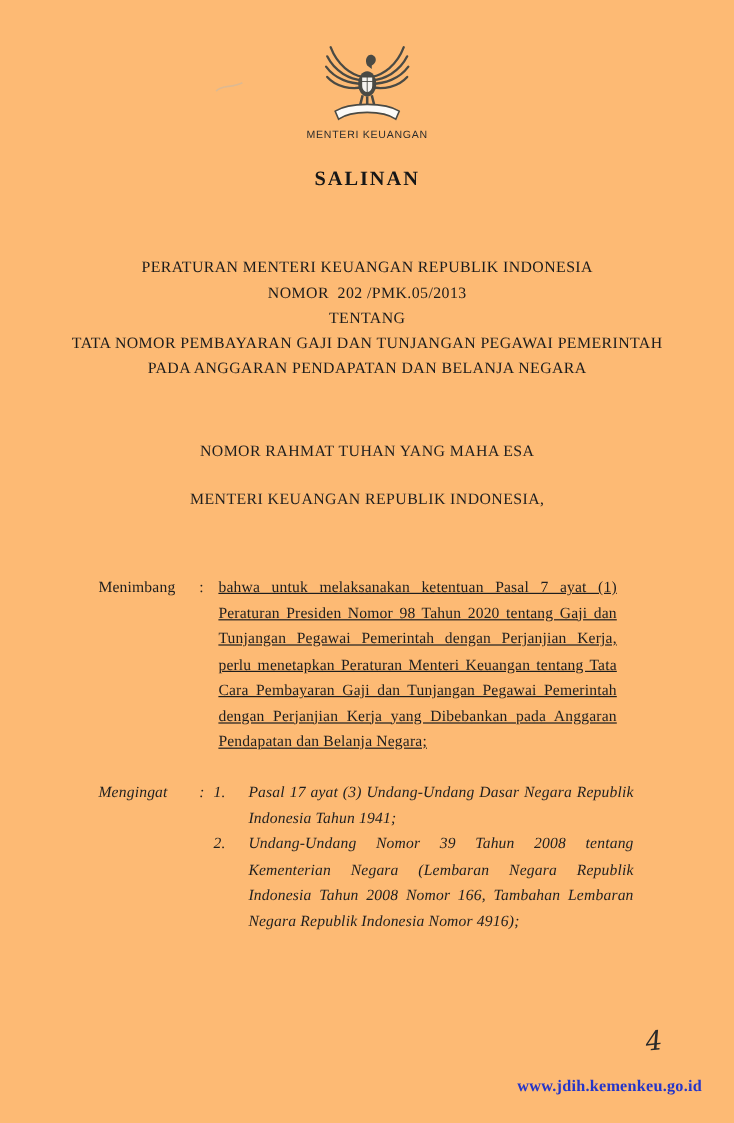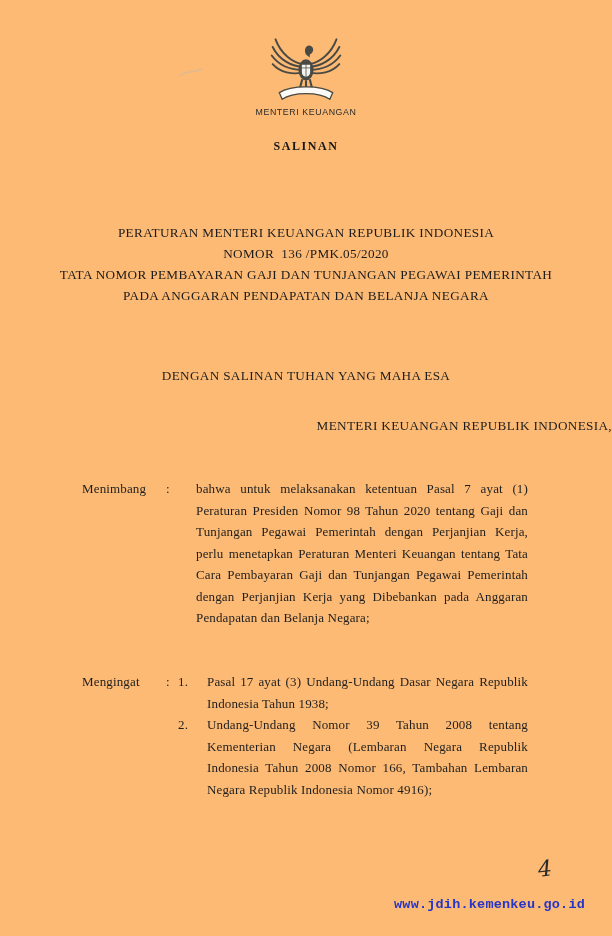--- a/index.html
+++ b/index.html
@@ -11,59 +11,59 @@
   
   .emblem { position:absolute; top:26px; left:50%; transform:translateX(-50%); }
   .scan-smudge { position:absolute; top:66px; left:178px; opacity:.45; }
   .ministry {
     position:absolute; top:107px; left:0; width:100%; text-align:center;
     font-family:"Liberation Sans", sans-serif; font-size:8.8px; line-height:11px;
     letter-spacing:.6px; color:#2b2b2b;
   }
   .salinan {
     position:absolute; top:139px; left:0; width:100%; text-align:center;
-    font-weight:bold; font-size:12px; letter-spacing:1.6px; color:#171717;
+    font-weight:bold; font-size:17px; letter-spacing:1.6px; color:#171717;
   }
   
   .title-block {
-    position:absolute; top:222px; left:0; width:100%; text-align:center;
+    position:absolute; top:212px; left:0; width:100%; text-align:center;
     font-size:13.2px; line-height:21px; letter-spacing:.35px; color:#1b1b1b;
   }
   .title-line { white-space:pre; }
   .invocation {
     position:absolute; top:368px; left:0; width:100%; text-align:center;
     font-size:13.2px; letter-spacing:.35px; white-space:pre;
   }
   .authority {
-    position:absolute; top:418px; left:0; width:100%; text-align:right;
+    position:absolute; top:408px; left:0; width:100%; text-align:center;
     font-size:13.2px; letter-spacing:.35px; white-space:pre;
   }
   
   .clause {
     position:absolute; left:82px; display:flex;
     font-size:13px; line-height:21.5px; letter-spacing:.15px;
   }
   .clause.considering { top:478px; }
-  .clause.remembering { top:671px; }
+  .clause.remembering { top:649px;font-style:italic; }
   .c-label { width:84px; flex:0 0 auto; }
   .c-colon { width:12px; flex:0 0 auto; }
-  .c-body-par { margin-left:18px; width:332px; text-align:justify; text-justify:inter-word; }
+  .c-body-par { margin-left:4px; width:332px; text-align:justify; text-justify:inter-word;text-decoration:underline; }
   .c-list { width:350px; }
   .c-item { display:flex; }
   .c-num { width:29px; flex:0 0 auto; }
   .c-itext { width:321px; text-align:justify; text-justify:inter-word; }
   
   .page-mark {
     position:absolute; top:856px; right:60px;
     font-family:"DejaVu Serif", serif; font-style:italic; font-size:22px;
     color:#2a2a2a; transform:rotate(-6deg);
   }
   .site-link {
     position:absolute; top:897px; right:27px;
-    font-family:Liberation Mono, monospace; font-size:13.5px; font-weight:bold;
+    font-family:Liberation Serif, serif; font-size:13.5px; font-weight:bold;
     color:#2535c9; text-decoration:none; letter-spacing:.2px;
   }
 </style>
 </head>
 <body>
 
 <div class="page">
 
   <div class="emblem">
     <svg width="78" height="80" viewBox="0 0 80 84" aria-hidden="true">
@@ -94,41 +94,42 @@
   </div>
 
   <div class="ministry">
     <div>MENTERI KEUANGAN</div>
   </div>
 
   <div class="salinan">SALINAN</div>
 
   <div class="title-block">
     <div class="title-line">PERATURAN MENTERI KEUANGAN REPUBLIK INDONESIA</div>
-    <div class="title-line">NOMOR  136 /PMK.05/2020</div>
+    <div class="title-line">NOMOR  202 /PMK.05/2013</div>
+    <div class="title-line">TENTANG</div>
     <div class="title-line">TATA NOMOR PEMBAYARAN GAJI DAN TUNJANGAN PEGAWAI PEMERINTAH</div>
     <div class="title-line">PADA ANGGARAN PENDAPATAN DAN BELANJA NEGARA</div>
   </div>
 
-  <div class="invocation">DENGAN SALINAN TUHAN YANG MAHA ESA</div>
+  <div class="invocation">NOMOR RAHMAT TUHAN YANG MAHA ESA</div>
   <div class="authority">MENTERI KEUANGAN REPUBLIK INDONESIA,</div>
 
   <div class="clause considering">
     <div class="c-label">Menimbang</div>
     <div class="c-colon">:</div>
     <div class="c-body-par">bahwa untuk melaksanakan ketentuan Pasal 7 ayat (1) Peraturan Presiden Nomor 98 Tahun 2020 tentang Gaji dan Tunjangan Pegawai Pemerintah dengan Perjanjian Kerja, perlu menetapkan Peraturan Menteri Keuangan tentang Tata Cara Pembayaran Gaji dan Tunjangan Pegawai Pemerintah dengan Perjanjian Kerja yang Dibebankan pada Anggaran Pendapatan dan Belanja Negara;</div>
   </div>
 
   <div class="clause remembering">
     <div class="c-label">Mengingat</div>
     <div class="c-colon">:</div>
     <div class="c-list">
       <div class="c-item">
         <div class="c-num">1.</div>
-        <div class="c-itext">Pasal 17 ayat (3) Undang-Undang Dasar Negara Republik Indonesia Tahun 1938;</div>
+        <div class="c-itext">Pasal 17 ayat (3) Undang-Undang Dasar Negara Republik Indonesia Tahun 1941;</div>
       </div>
       <div class="c-item">
         <div class="c-num">2.</div>
         <div class="c-itext">Undang-Undang Nomor 39 Tahun 2008 tentang Kementerian Negara (Lembaran Negara Republik Indonesia Tahun 2008 Nomor 166, Tambahan Lembaran Negara Republik Indonesia Nomor 4916);</div>
       </div>
     </div>
   </div>
 
   <div class="page-mark">4</div>
   <a class="site-link" href="#">www.jdih.kemenkeu.go.id</a>

